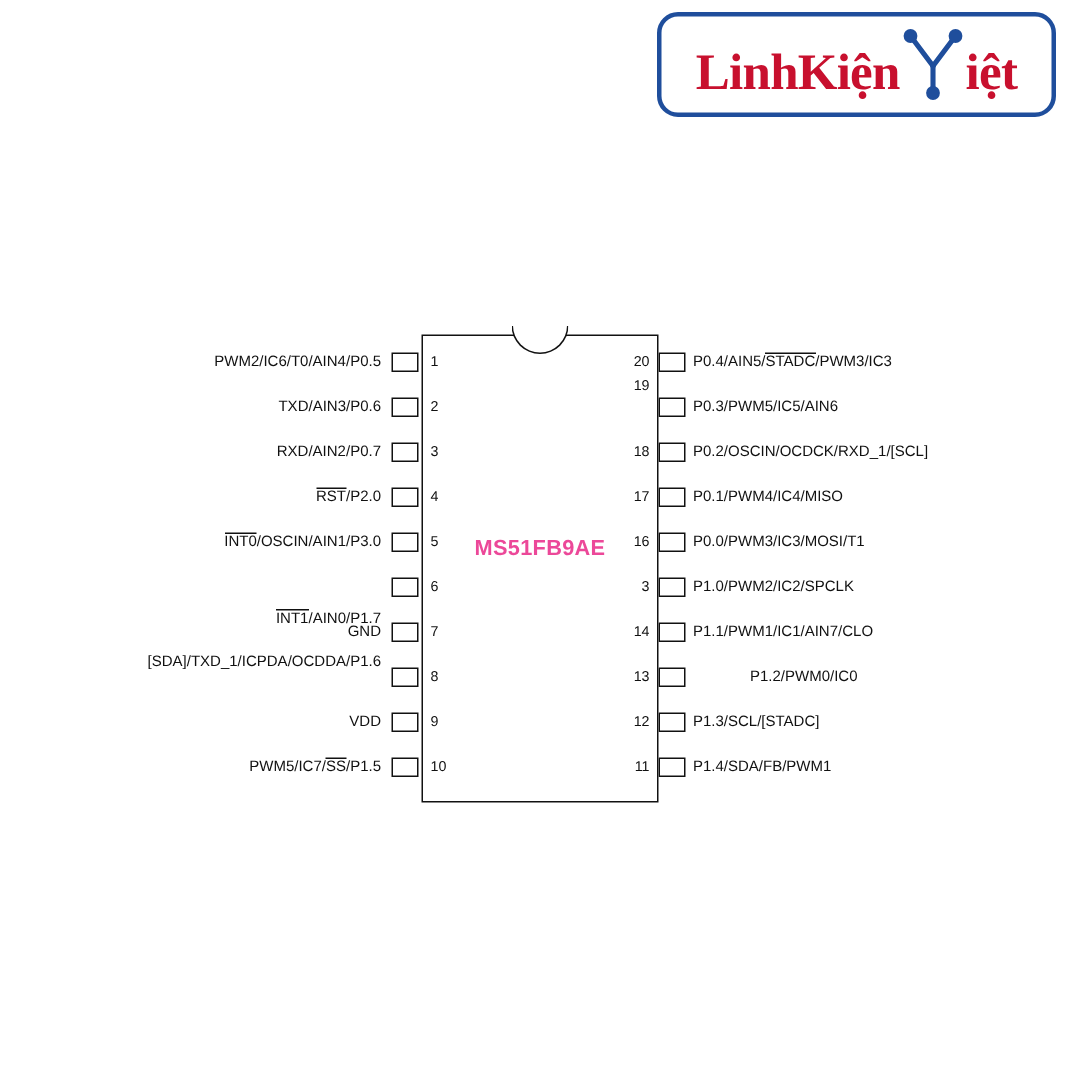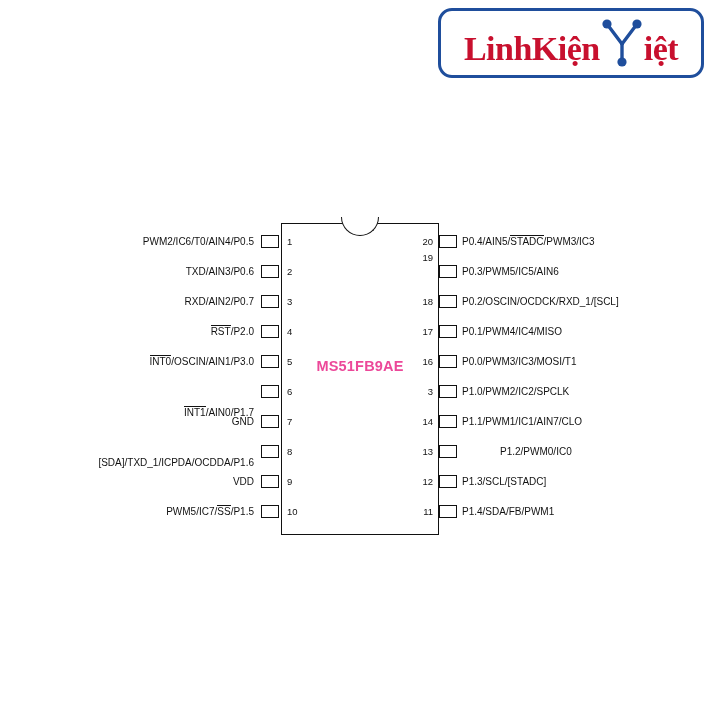--- a/index.html
+++ b/index.html
@@ -176,21 +176,21 @@
     <div class="pin-num left" style="top: 165px;">5</div>
     <div class="pin-label left" style="top: 165px; margin-left: 27px;"><span class="ovl">INT0</span>/OSCIN/AIN1/P3.0</div>
     <div class="pin-pad left" style="top: 195px;"></div>
     <div class="pin-num left" style="top: 195px;">6</div>
     <div class="pin-label left" style="top: 195px; margin-top: 21px;"><span class="ovl">INT1</span>/AIN0/P1.7</div>
     <div class="pin-pad left" style="top: 225px;"></div>
     <div class="pin-num left" style="top: 225px;">7</div>
     <div class="pin-label left" style="top: 225px;">GND</div>
     <div class="pin-pad left" style="top: 255px;"></div>
     <div class="pin-num left" style="top: 255px;">8</div>
-    <div class="pin-label left" style="top: 266px;">[SDA]/TXD_1/ICPDA/OCDDA/P1.6</div>
+    <div class="pin-label left" style="top: 245px;">[SDA]/TXD_1/ICPDA/OCDDA/P1.6</div>
     <div class="pin-pad left" style="top: 285px;"></div>
     <div class="pin-num left" style="top: 285px;">9</div>
     <div class="pin-label left" style="top: 285px;">VDD</div>
     <div class="pin-pad left" style="top: 315px;"></div>
     <div class="pin-num left" style="top: 315px;">10</div>
     <div class="pin-label left" style="top: 315px;">PWM5/IC7/<span class="ovl">SS</span>/P1.5</div>
     <div class="pin-pad right" style="top: 45px;"></div>
     <div class="pin-num right" style="top: 45px;">20</div>
     <div class="pin-label right" style="top: 45px;">P0.4/AIN5/<span class="ovl">STADC</span>/PWM3/IC3</div>
     <div class="pin-pad right" style="top: 75px;"></div>

